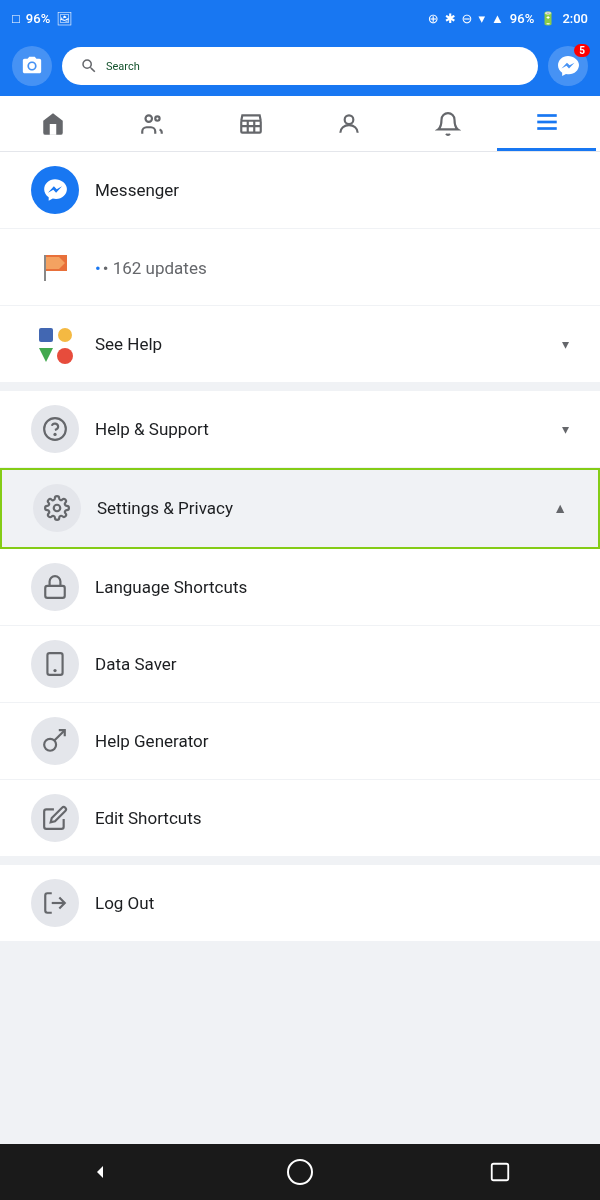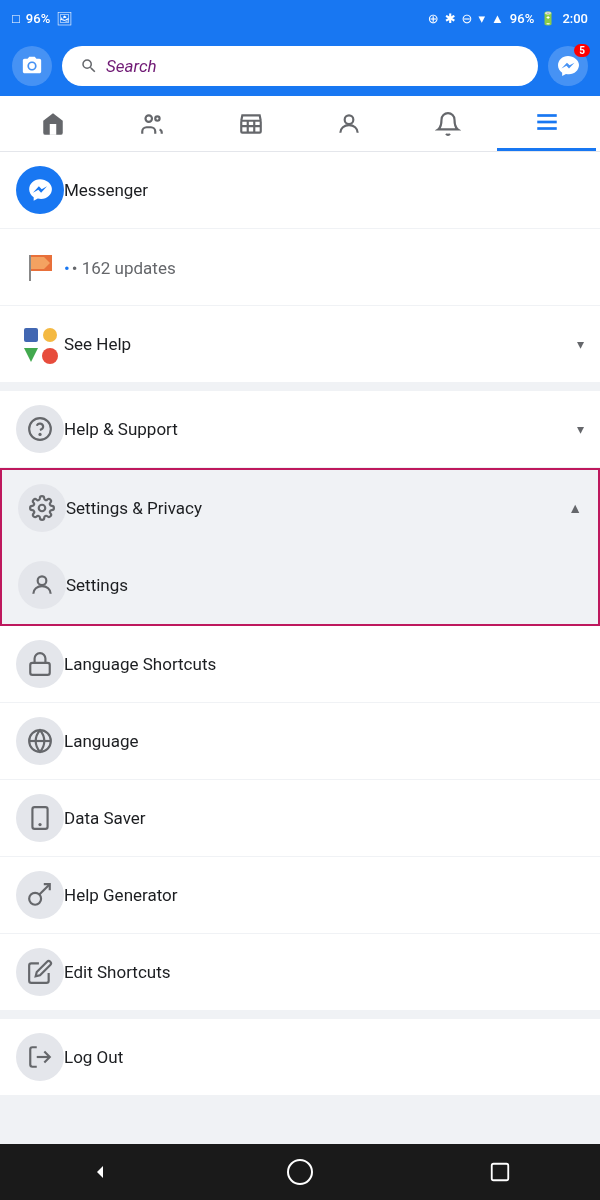--- a/index.html
+++ b/index.html
@@ -46,23 +46,22 @@
     .search-input-wrapper {
       flex: 1;
       background: white;
       border-radius: 24px;
       padding: 10px 18px;
       display: flex;
       align-items: center;
       gap: 8px;
     }
     .search-text {
-      color: #701a75;
-      font-size: 17px;
-      font-style: italic;
+      color: #14532d;
+      font-size: 11px;
     }
     .messenger-btn {
       width: 40px; height: 40px;
       border-radius: 50%;
       background: rgba(255,255,255,0.2);
       display: flex; align-items: center; justify-content: center;
       cursor: pointer;
       position: relative;
     }
     .badge {
@@ -102,24 +101,25 @@
 
     
     .content {
       background: white;
     }
 
     
     .menu-item {
       display: flex;
       align-items: center;
-      padding: 14px 16px;
+      padding: 14px 31px;
       background: white;
       cursor: pointer;
       border-bottom: 1px solid #f0f2f5;
+      gap: 16px;
       min-height: 64px;
     }
     .menu-item .icon-wrap {
       width: 48px; height: 48px;
       border-radius: 50%;
       background: #e4e6eb;
       display: flex; align-items: center; justify-content: center;
       flex-shrink: 0;
       font-size: 22px;
     }
@@ -131,21 +131,21 @@
     .menu-item .chevron { color: #65676b; font-size: 14px; margin-left: auto; }
 
     
     .section-divider {
       height: 8px;
       background: #f0f2f5;
     }
 
     
     .settings-privacy-section {
-      border: 2px solid #be185d;
+      border: 2px solid #84cc16;
       margin: 0;
     }
 
     .menu-item.settings-privacy {
       background: #f0f2f5;
     }
     .menu-item.settings-sub {
       background: #f0f2f5;
       padding-left: 16px;
     }
@@ -325,57 +325,34 @@
           <circle cx="12" cy="12" r="3"></circle>
           <path d="M19.4 15a1.65 1.65 0 0 0 .33 1.82l.06.06a2 2 0 0 1-2.83 2.83l-.06-.06a1.65 1.65 0 0 0-1.82-.33 1.65 1.65 0 0 0-1 1.51V21a2 2 0 0 1-4 0v-.09A1.65 1.65 0 0 0 9 19.4a1.65 1.65 0 0 0-1.82.33l-.06.06a2 2 0 0 1-2.83-2.83l.06-.06A1.65 1.65 0 0 0 4.68 15a1.65 1.65 0 0 0-1.51-1H3a2 2 0 0 1 0-4h.09A1.65 1.65 0 0 0 4.6 9a1.65 1.65 0 0 0-.33-1.82l-.06-.06a2 2 0 0 1 2.83-2.83l.06.06A1.65 1.65 0 0 0 9 4.68a1.65 1.65 0 0 0 1-1.51V3a2 2 0 0 1 4 0v.09a1.65 1.65 0 0 0 1 1.51 1.65 1.65 0 0 0 1.82-.33l.06-.06a2 2 0 0 1 2.83 2.83l-.06.06A1.65 1.65 0 0 0 19.4 9a1.65 1.65 0 0 0 1.51 1H21a2 2 0 0 1 0 4h-.09a1.65 1.65 0 0 0-1.51 1z"></path>
         </svg>
       </div>
       <div class="text-wrap">
         <div class="main-label">Settings &amp; Privacy</div>
       </div>
       <span class="chevron">▲</span>
     </div>
 
-    <div class="menu-item settings-sub">
-      <div class="icon-wrap">
-        <svg width="26" height="26" viewBox="0 0 24 24" fill="none" stroke="#65676b" stroke-width="2">
-          <circle cx="12" cy="8" r="4"></circle>
-          <path d="M4 20c0-4 3.6-7 8-7s8 3 8 7"></path>
-        </svg>
-      </div>
-      <div class="text-wrap">
-        <div class="main-label">Settings</div>
-      </div>
-    </div>
   </div>
 
   <div class="menu-item">
     <div class="icon-wrap">
       <svg width="26" height="26" viewBox="0 0 24 24" fill="none" stroke="#65676b" stroke-width="2">
         <rect x="3" y="11" width="18" height="11" rx="2"></rect>
         <path d="M7 11V7a5 5 0 0 1 10 0v4"></path>
       </svg>
     </div>
     <div class="text-wrap">
       <div class="main-label">Language Shortcuts</div>
     </div>
   </div>
 
-  <div class="menu-item">
-    <div class="icon-wrap">
-      <svg width="26" height="26" viewBox="0 0 24 24" fill="none" stroke="#65676b" stroke-width="2">
-        <circle cx="12" cy="12" r="10"></circle>
-        <line x1="2" y1="12" x2="22" y2="12"></line>
-        <path d="M12 2a15.3 15.3 0 0 1 4 10 15.3 15.3 0 0 1-4 10 15.3 15.3 0 0 1-4-10 15.3 15.3 0 0 1 4-10z"></path>
-      </svg>
-    </div>
-    <div class="text-wrap">
-      <div class="main-label">Language</div>
-    </div>
-  </div>
 
   <div class="menu-item">
     <div class="icon-wrap">
       <svg width="26" height="26" viewBox="0 0 24 24" fill="none" stroke="#65676b" stroke-width="2">
         <rect x="5" y="2" width="14" height="20" rx="2"></rect>
         <line x1="12" y1="18" x2="12.01" y2="18" stroke-width="3" stroke-linecap="round"></line>
       </svg>
     </div>
     <div class="text-wrap">
       <div class="main-label">Data Saver</div>

